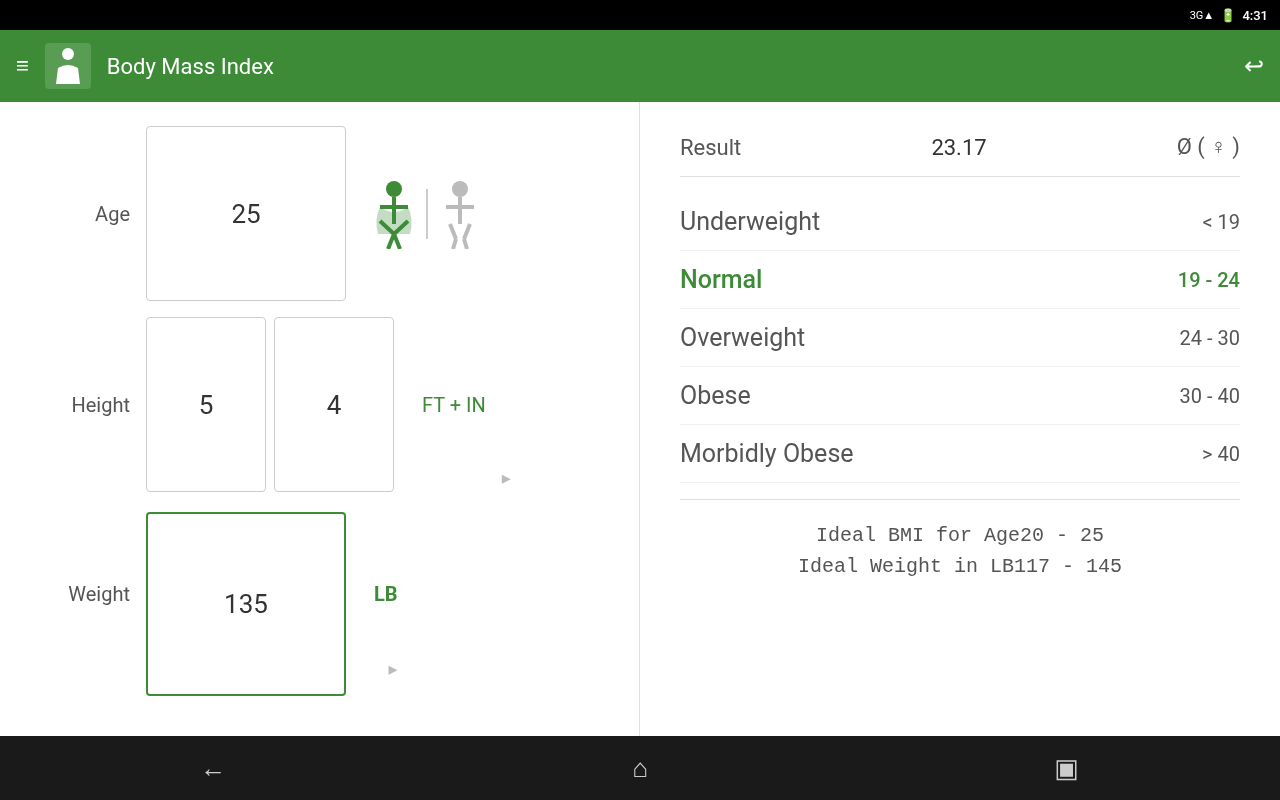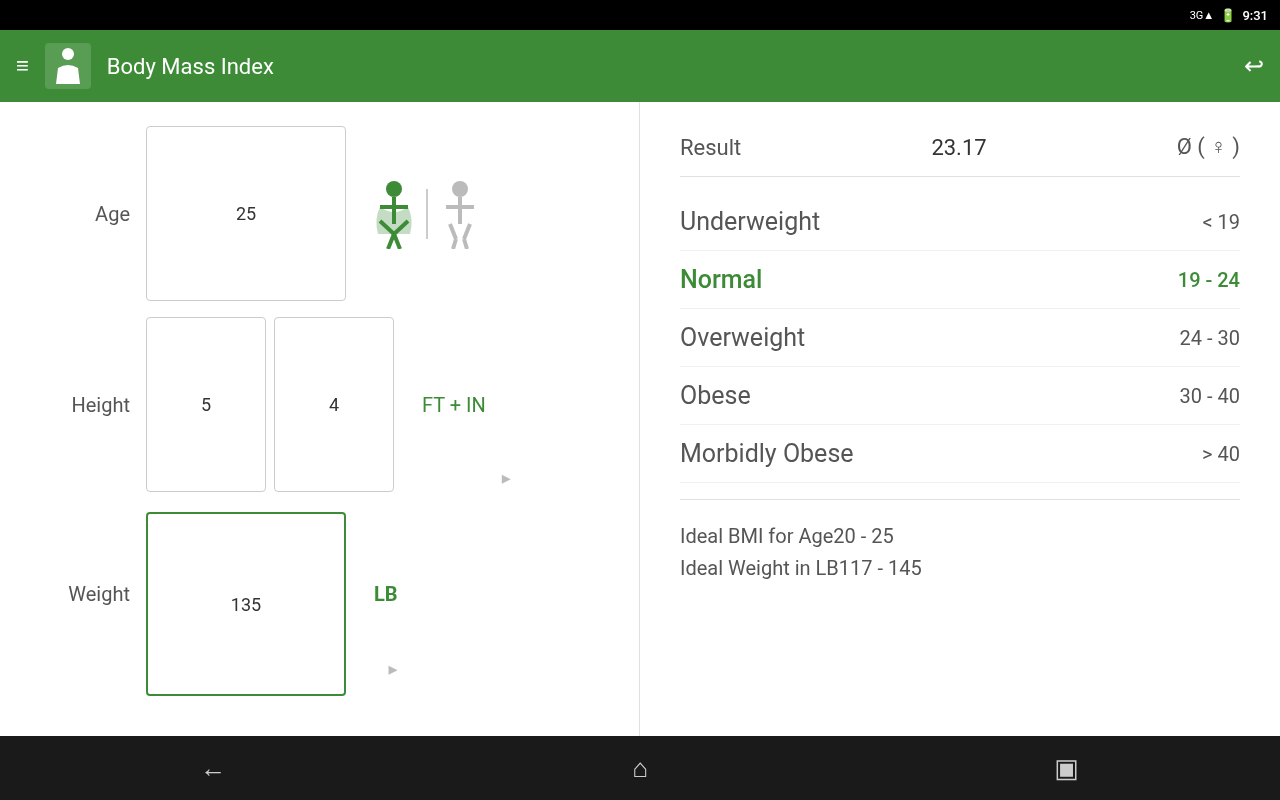--- a/index.html
+++ b/index.html
@@ -99,21 +99,21 @@
       font-size: 20px;
       color: #555;
       text-align: right;
     }
     .input-box {
       border: 1.5px solid #ccc;
       border-radius: 4px;
       display: flex;
       align-items: center;
       justify-content: center;
-      font-size: 18px;
+      font-size: 26px;
       color: #333;
       background: #fff;
     }
     .input-box-large {
       width: 200px;
       height: 175px;
     }
     .input-box-medium {
       width: 120px;
       height: 175px;
@@ -224,22 +224,23 @@
 
     
     .ideal-section {
       display: flex;
       flex-direction: column;
       gap: 8px;
       margin-top: 8px;
     }
     .ideal-row {
       display: flex;
-      justify-content: flex-start;
-      align-items: center;
+      justify-content: center;
+      align-items: center;
+      font-family: Liberation Mono, monospace;
     }
     .ideal-label {
       font-size: 20px;
       color: #555;
     }
     .ideal-value {
       font-size: 20px;
       color: #555;
     }
 
@@ -261,21 +262,21 @@
       width: 80px;
       height: 44px;
     }
   </style>
 </head>
 <body>
 
 <div class="status-bar">
   <span class="signal-icon">3G▲</span>
   <span class="status-bar-text">🔋</span>
-  <span class="status-bar-text">9:31</span>
+  <span class="status-bar-text">4:31</span>
 </div>
 
 <div class="app-bar">
   <div class="menu-icon">
     <span>≡</span>
   </div>
   <div class="app-logo">
     <svg width="32" height="36" viewBox="0 0 32 36" fill="white">
       <ellipse cx="16" cy="6" rx="6" ry="6"></ellipse>
       <path d="M6 20 Q16 14 26 20 L28 36 H4 Z"></path>

